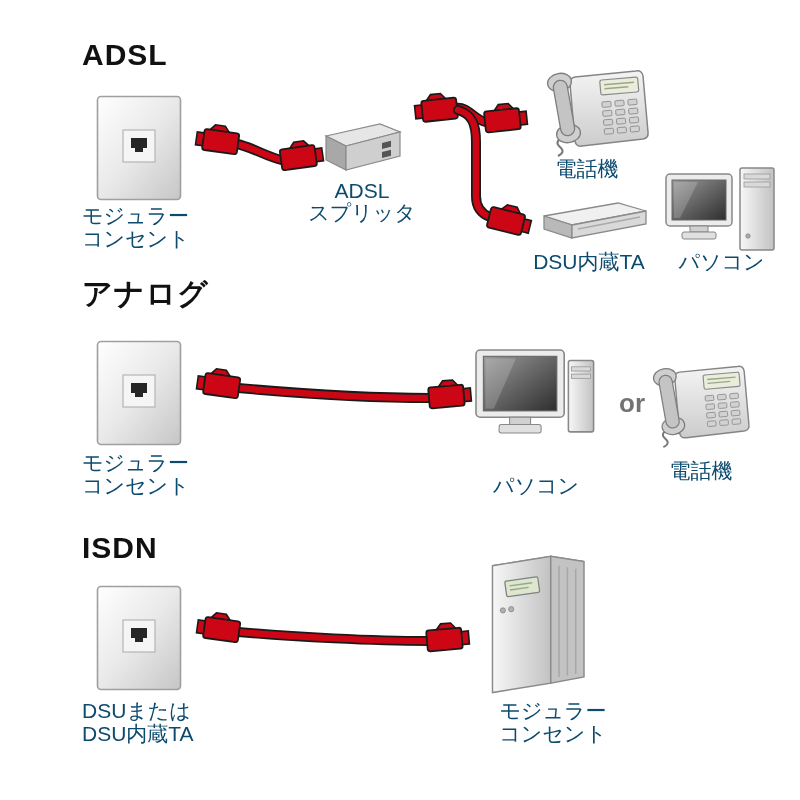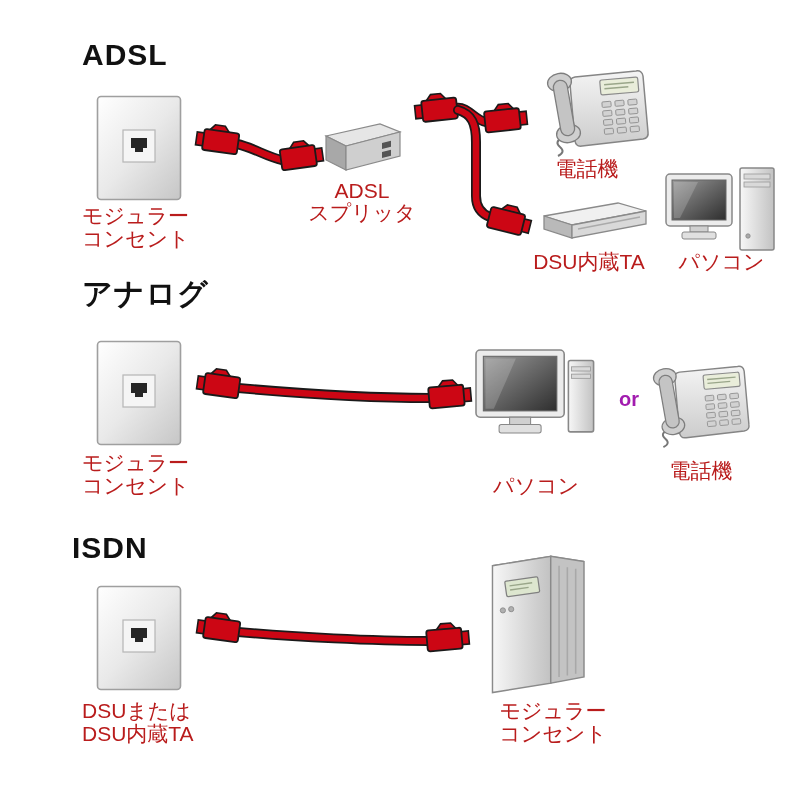--- a/index.html
+++ b/index.html
@@ -1,23 +1,23 @@
 <!DOCTYPE html>
 <html><head>
 <meta charset="utf-8">
 <style>
   * { margin:0; padding:0; box-sizing:border-box; }
   html,body { background:#ffffff; }
   body { font-family:"Liberation Sans","DejaVu Sans",sans-serif; }
   #canvas { position:relative; width:800px; height:800px; background:#ffffff; overflow:hidden;margin-left:24px; }
   svg.art { position:absolute; left:0; top:0; }
   .ttl { position:absolute; font-size:30px; font-weight:800; color:#111111; letter-spacing:1px; white-space:nowrap; }
-  .lbl { position:absolute; font-size:21px; color:#b91c1c; line-height:23px; white-space:nowrap; }
+  .lbl { position:absolute; font-size:21px; color:#0c4a6e; line-height:23px; white-space:nowrap; }
   .lbl.center { text-align:center; }
-  .or  { position:absolute; font-size:20px; font-weight:bold; color:#a21caf; }
+  .or  { position:absolute; font-size:26px; font-weight:bold; color:#737373; }
   .cable-outline { fill:none; stroke:#1a1a1a; stroke-width:10; stroke-linecap:round; stroke-linejoin:round; }
   .cable-core    { fill:none; stroke:#cc0614; stroke-width:6.5; stroke-linecap:round; stroke-linejoin:round; }
 </style>
 </head>
 <body>
 
 <div id="canvas">
 
   <svg class="art" width="800" height="800" viewBox="0 0 800 800" xmlns="http://www.w3.org/2000/svg">
     <defs>
@@ -232,19 +232,19 @@
   <div class="lbl center" style="left:495px;top:250px;width:140px">DSU内蔵TA</div>
   <div class="lbl center" style="left:640px;top:250px;width:115px">パソコン</div>
 
   <div class="ttl" style="left:58px;top:274px">アナログ</div>
   <div class="lbl" style="left:58px;top:451px">モジュラー</div>
   <div class="lbl" style="left:58px;top:474px">コンセント</div>
   <div class="lbl center" style="left:448px;top:474px;width:128px">パソコン</div>
   <div class="or" style="left:595px;top:388px">or</div>
   <div class="lbl center" style="left:618px;top:459px;width:118px">電話機</div>
 
-  <div class="ttl" style="left:48px;top:531px">ISDN</div>
+  <div class="ttl" style="left:58px;top:531px">ISDN</div>
   <div class="lbl" style="left:58px;top:699px">DSUまたは</div>
   <div class="lbl" style="left:58px;top:722px">DSU内蔵TA</div>
   <div class="lbl center" style="left:468px;top:699px;width:122px">モジュラー</div>
   <div class="lbl center" style="left:468px;top:722px;width:122px">コンセント</div>
 
 </div>
 
 </body></html>

